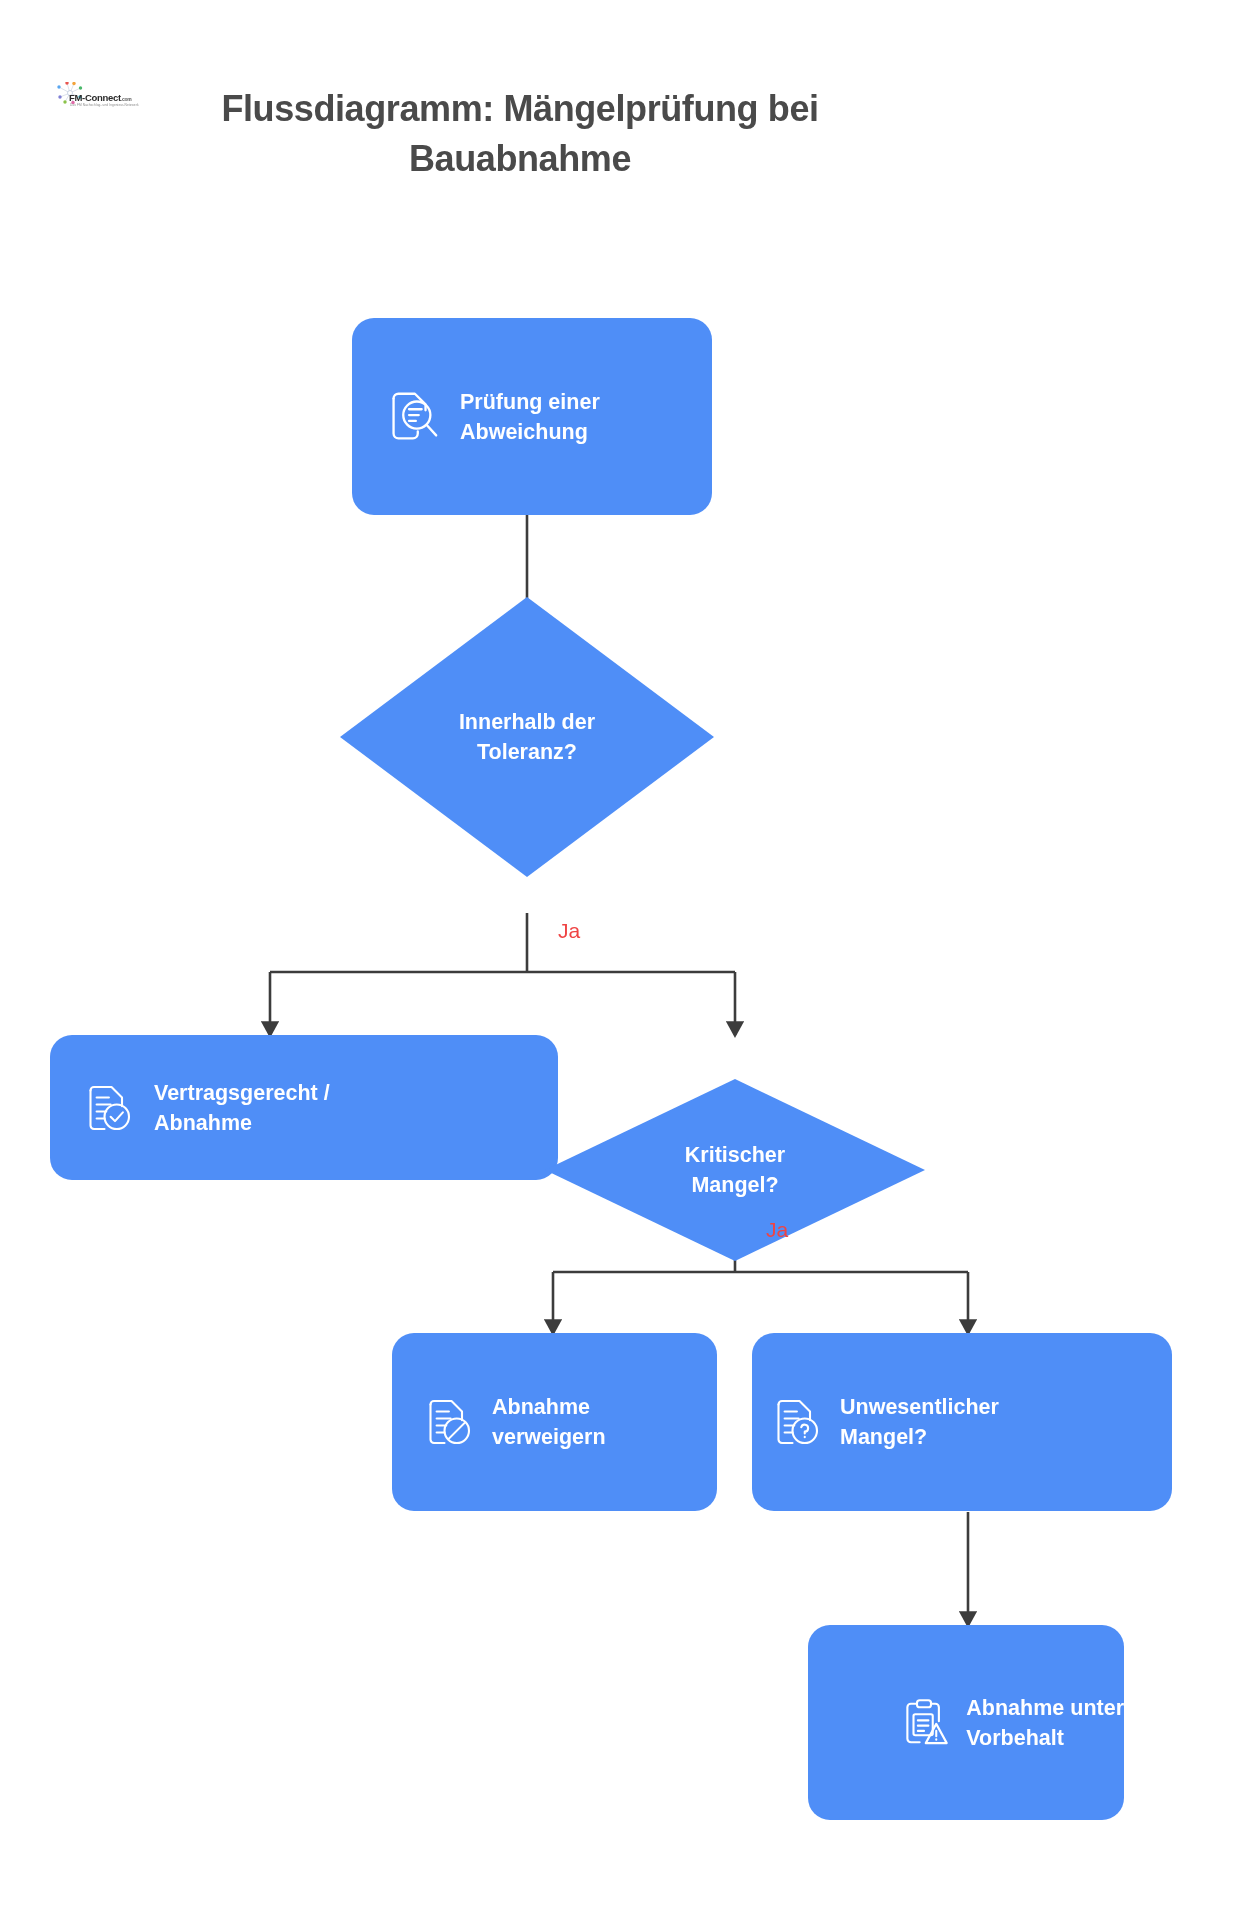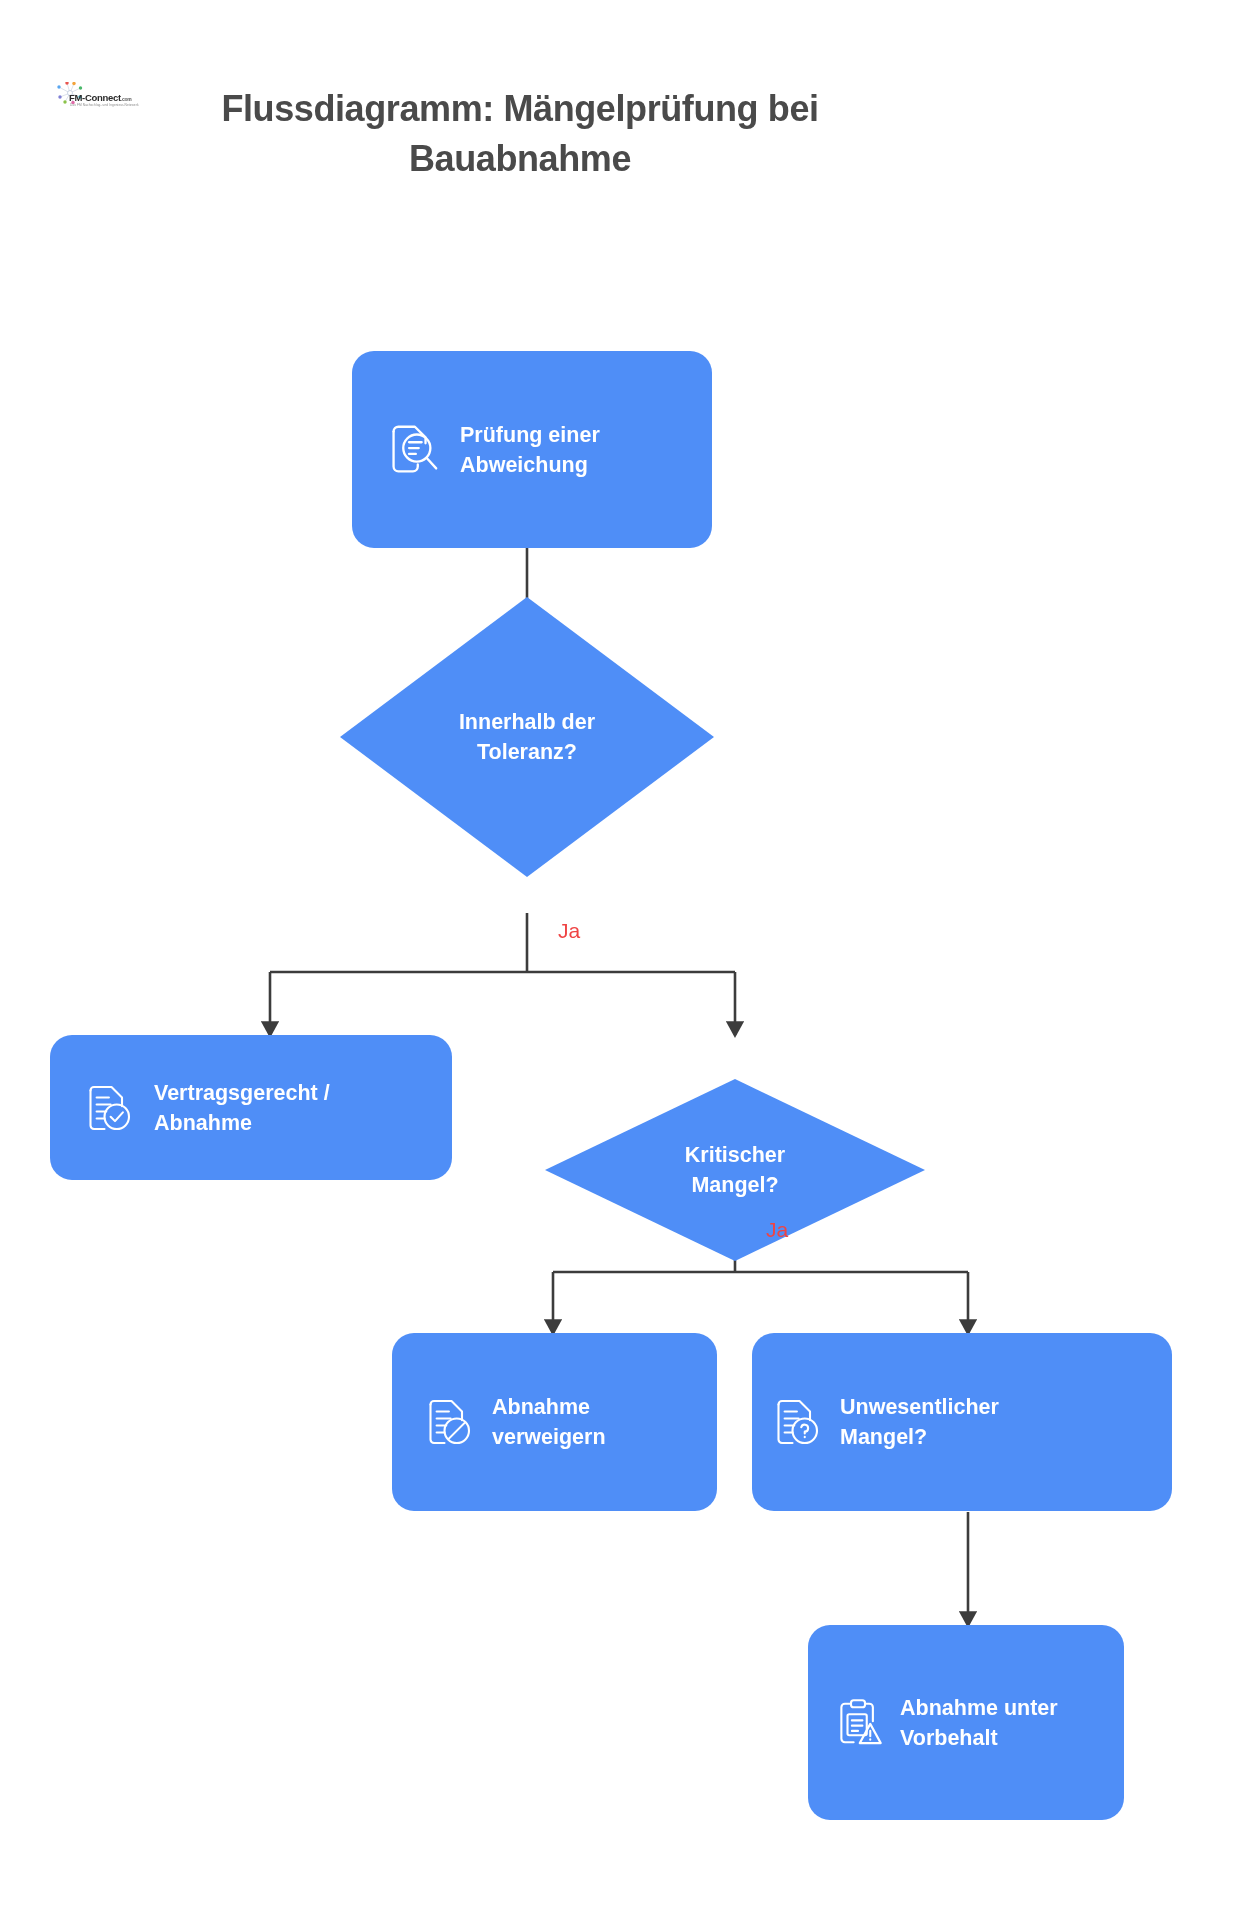--- a/index.html
+++ b/index.html
@@ -193,21 +193,21 @@
       <path d="M 553 1272 L 968 1272"></path>
 
       <path d="M 553 1272 L 553 1333" marker-end="url(#arrow)"></path>
 
       <path d="M 968 1272 L 968 1333" marker-end="url(#arrow)"></path>
 
       <path d="M 968 1512 L 968 1625" marker-end="url(#arrow)"></path>
     </g>
   </svg>
 
-  <div class="node" style="left:352px; top:318px; width:360px; height:197px; padding-left:28px;margin-top:33px;">
+  <div class="node" style="left:352px; top:318px; width:360px; height:197px; padding-left:28px;">
     <svg class="node-icon" width="62" height="62" viewBox="0 0 64 64">
       <g fill="none" stroke="#ffffff" stroke-width="2.4" stroke-linecap="round" stroke-linejoin="round">
         <path d="M14 13 a5 5 0 0 1 5-5 h17 l11 11 v6"></path>
         <path d="M14 13 v36 a5 5 0 0 0 5 5 h15 a5 5 0 0 0 5-5 v-2"></path>
         <circle cx="38" cy="30" r="14"></circle>
         <line x1="48" y1="40" x2="58" y2="51"></line>
         <line x1="30" y1="24" x2="43" y2="24"></line>
         <line x1="30" y1="30" x2="40" y2="30"></line>
         <line x1="30" y1="36" x2="37" y2="36"></line>
       </g>
@@ -217,21 +217,21 @@
   </div>
 
   <div class="diamond" style="left:340px; top:597px; width:374px; height:280px;">
     <div class="dia-shape"></div>
     <div class="dia-label">Innerhalb der
 Toleranz?</div>
   </div>
 
   <div class="edge-label" style="left:558px; top:919px;">Ja</div>
 
-  <div class="node" style="left:50px; top:1035px; width:402px; height:145px; padding-left:30px;">
+  <div class="node" style="left:50px; top:1035px; width:508px; height:145px; padding-left:30px;">
     <svg class="node-icon" width="56" height="56" viewBox="0 0 64 64">
       <g fill="none" stroke="#ffffff" stroke-width="2.4" stroke-linecap="round" stroke-linejoin="round">
         <path d="M12 12 a4 4 0 0 1 4-4 h20 l12 12 v10"></path>
         <path d="M12 12 v40 a4 4 0 0 0 4 4 h12"></path>
         <line x1="19" y1="20" x2="33" y2="20"></line>
         <line x1="19" y1="28" x2="35" y2="28"></line>
         <line x1="19" y1="36" x2="30" y2="36"></line>
         <line x1="19" y1="44" x2="28" y2="44"></line>
         <circle cx="42" cy="42" r="14"></circle>
         <polyline points="35,42 40,47 49,37"></polyline>
@@ -277,21 +277,21 @@
         <line x1="19" y1="44" x2="28" y2="44"></line>
         <circle cx="42" cy="42" r="14"></circle>
         <path d="M38 38 a4 4 0 1 1 4 5 v2"></path>
         <line x1="42" y1="49" x2="42" y2="49.5"></line>
       </g>
     </svg>
     <div class="node-label" style="margin-left:16px;">Unwesentlicher
 Mangel?</div>
   </div>
 
-  <div class="node" style="left:808px; top:1625px; width:316px; height:195px; padding-left:22px;">
+  <div class="node" style="left:808px; top:1625px; width:316px; height:195px; padding-left:22px;justify-content:flex-end;">
     <svg class="node-icon" width="56" height="56" viewBox="0 0 64 64">
       <g fill="none" stroke="#ffffff" stroke-width="2.4" stroke-linecap="round" stroke-linejoin="round">
         <path d="M24 10 h-7 a4 4 0 0 0 -4 4 v36 a4 4 0 0 0 4 4 h10"></path>
         <path d="M40 10 h5 a4 4 0 0 1 4 4 v16"></path>
         <rect x="24" y="6" width="16" height="8" rx="3"></rect>
         <rect x="20" y="22" width="22" height="24" rx="2"></rect>
         <line x1="25" y1="29" x2="37" y2="29"></line>
         <line x1="25" y1="35" x2="37" y2="35"></line>
         <line x1="25" y1="41" x2="32" y2="41"></line>
         <path d="M46 33 L58 55 H34 Z"></path>

